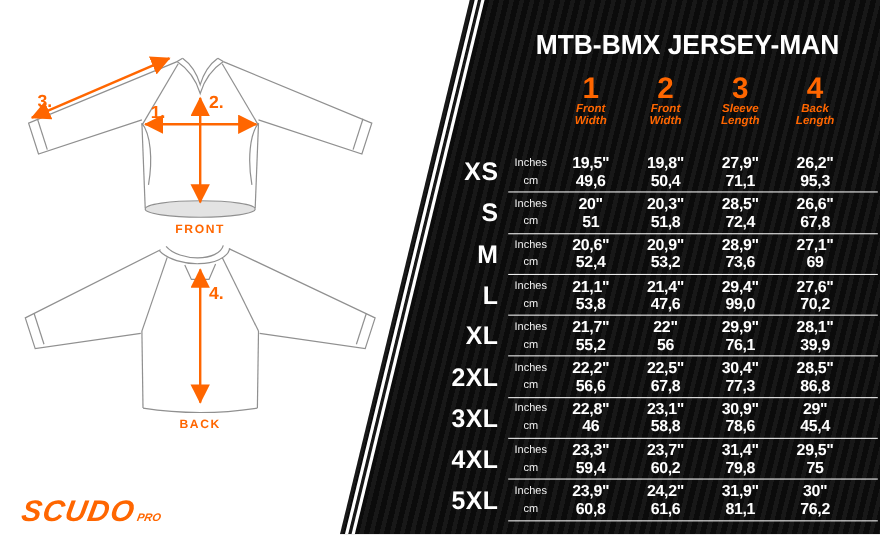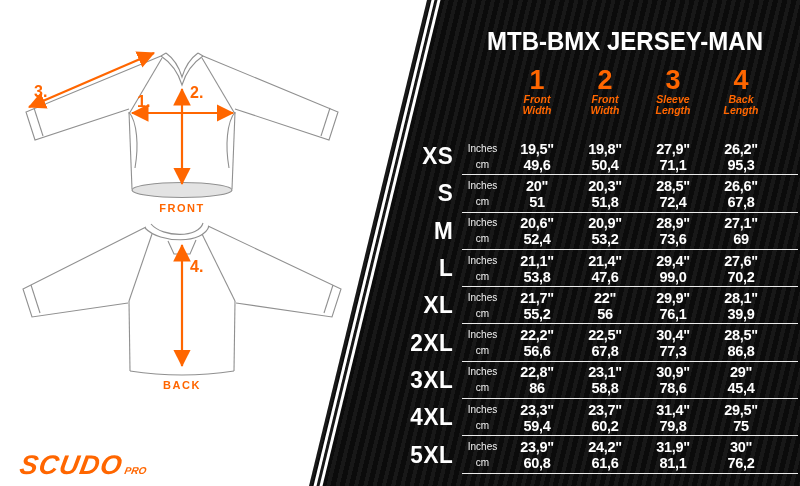--- a/index.html
+++ b/index.html
@@ -300,21 +300,21 @@
     </div>
 
     <div class="row">
       <div class="size">3XL</div>
       <div class="cell">
         <div class="u">Inches</div>
         <div class="u">cm</div>
       </div>
       <div class="cell">
         <div class="v">22,8"</div>
-        <div class="v">86</div>
+        <div class="v">46</div>
       </div>
       <div class="cell">
         <div class="v">23,1"</div>
         <div class="v">58,8</div>
       </div>
       <div class="cell">
         <div class="v">30,9"</div>
         <div class="v">78,6</div>
       </div>
       <div class="cell">

